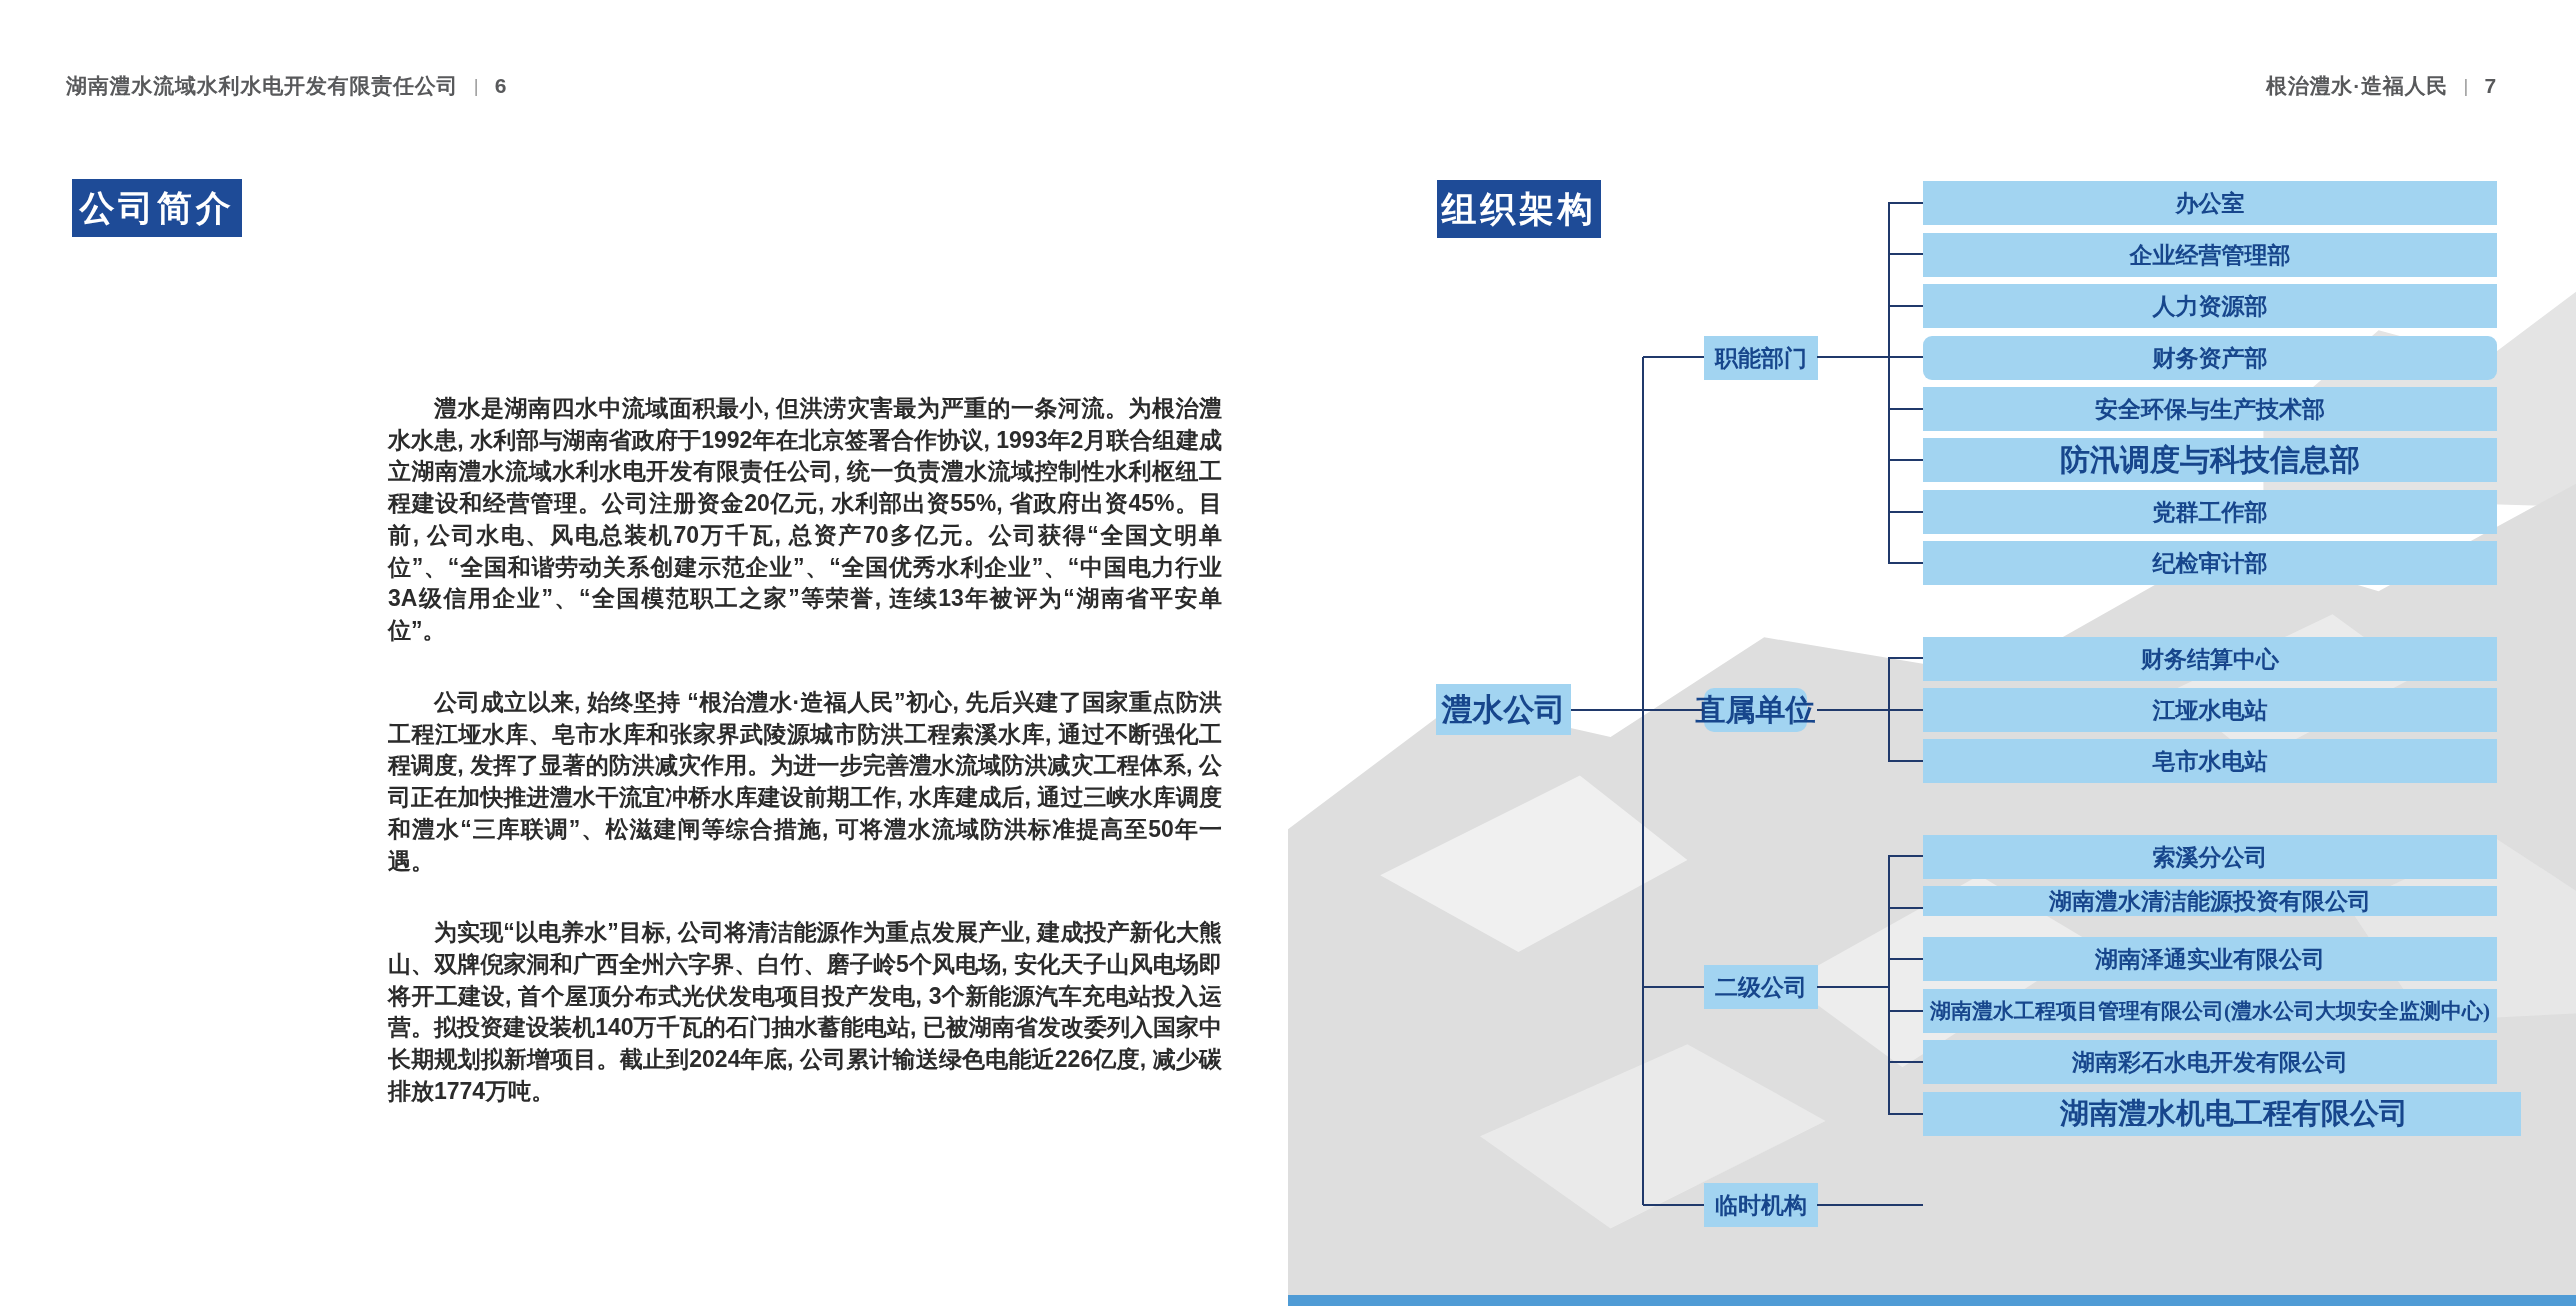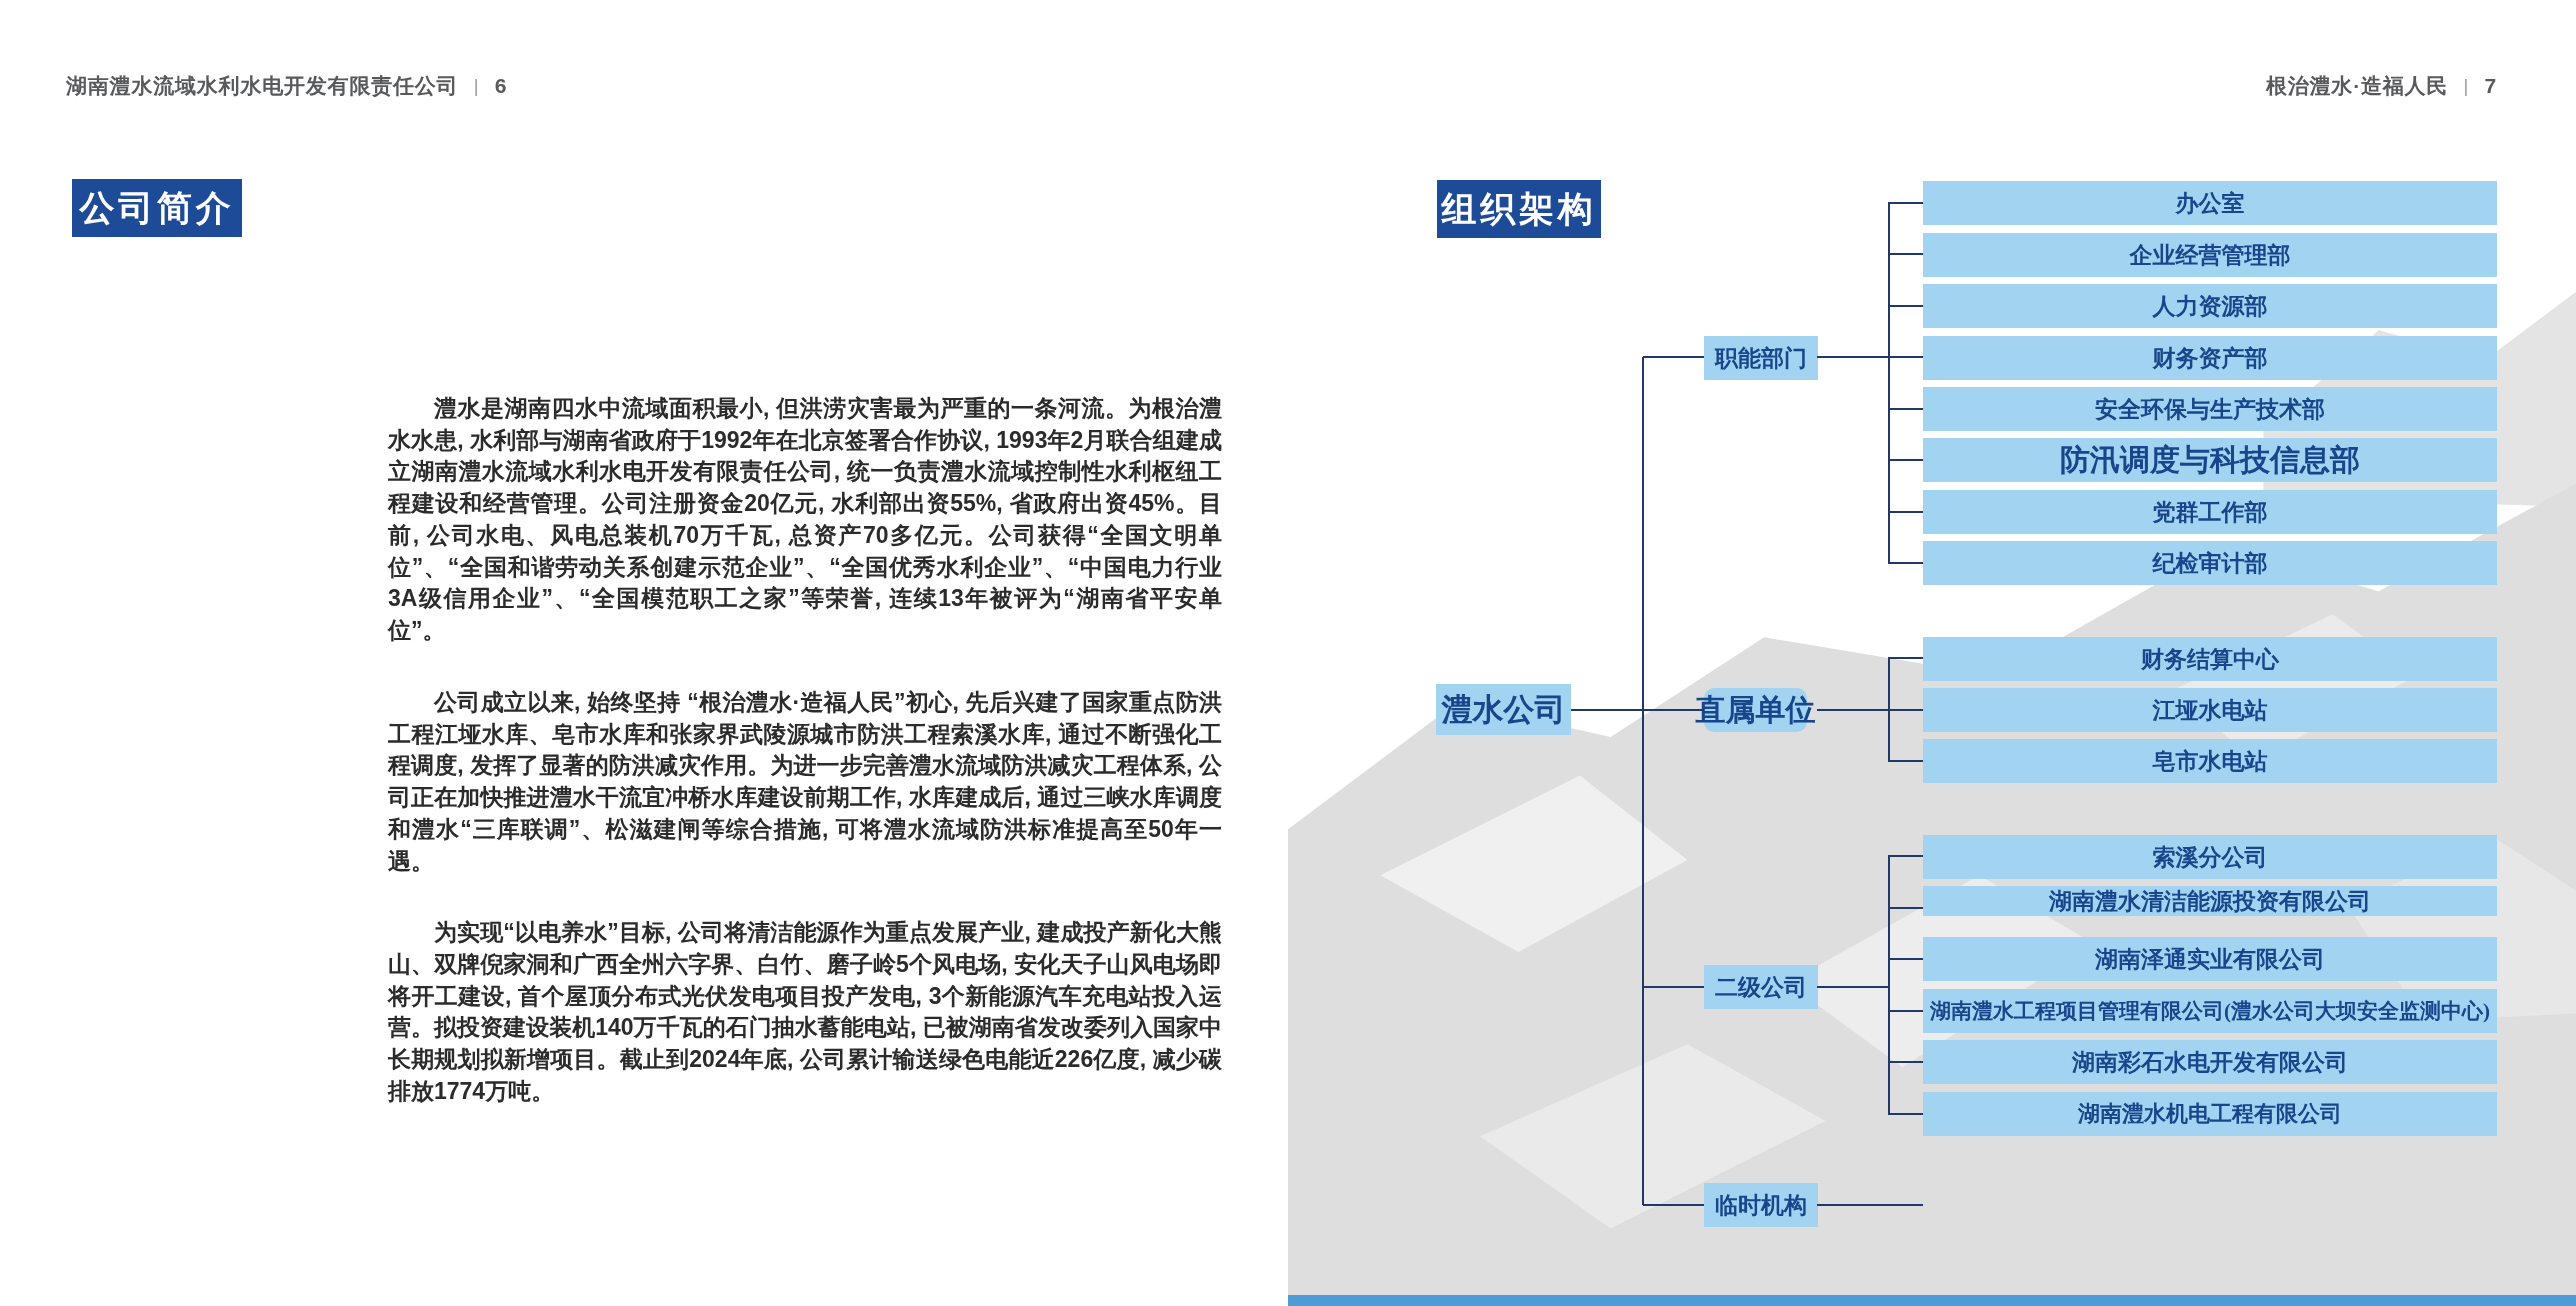--- a/index.html
+++ b/index.html
@@ -82,21 +82,21 @@
       <div class="hline" style="left: 1889px; top: 253px; width: 35px;"></div>
       <div class="hline" style="left: 1889px; top: 305px; width: 35px;"></div>
       <div class="hline" style="left: 1889px; top: 356px; width: 35px;"></div>
       <div class="hline" style="left: 1889px; top: 408px; width: 35px;"></div>
       <div class="hline" style="left: 1889px; top: 459px; width: 35px;"></div>
       <div class="hline" style="left: 1889px; top: 511px; width: 35px;"></div>
       <div class="hline" style="left: 1889px; top: 562px; width: 35px;"></div>
       <div class="org-box" style="left: 1923px; top: 181px; width: 574px; height: 44px; font-size: 23px;">办公室</div>
       <div class="org-box" style="left: 1923px; top: 233px; width: 574px; height: 44px; font-size: 23px;">企业经营管理部</div>
       <div class="org-box" style="left: 1923px; top: 284px; width: 574px; height: 44px; font-size: 23px;">人力资源部</div>
-      <div class="org-box" style="left: 1923px; top: 336px; width: 574px; height: 44px; font-size: 23px;">财务资产部</div>
+      <div class="org-box" style="left: 1923px; top: 336px; width: 574px; height: 44px; font-size: 23px; border-radius: 9px;">财务资产部</div>
       <div class="org-box" style="left: 1923px; top: 387px; width: 574px; height: 44px; font-size: 23px;">安全环保与生产技术部</div>
       <div class="org-box" style="left: 1923px; top: 438px; width: 574px; height: 44px; font-size: 30px;">防汛调度与科技信息部</div>
       <div class="org-box" style="left: 1923px; top: 490px; width: 574px; height: 44px; font-size: 23px;">党群工作部</div>
       <div class="org-box" style="left: 1923px; top: 541px; width: 574px; height: 44px; font-size: 23px;">纪检审计部</div>
       <div class="org-box" style="left: 1704px; top: 688px; width: 103px; height: 44px; font-size: 30px; border-radius: 10px;">直属单位</div>
       <div class="hline" style="left: 1643px; top: 709px; width: 61px;"></div>
       <div class="hline" style="left: 1817px; top: 709px; width: 73px;"></div>
       <div class="vline" style="left: 1888px; top: 657px; height: 105px;"></div>
       <div class="hline" style="left: 1889px; top: 657px; width: 35px;"></div>
       <div class="hline" style="left: 1889px; top: 709px; width: 35px;"></div>
@@ -112,21 +112,21 @@
       <div class="hline" style="left: 1889px; top: 907px; width: 35px;"></div>
       <div class="hline" style="left: 1889px; top: 958px; width: 35px;"></div>
       <div class="hline" style="left: 1889px; top: 1010px; width: 35px;"></div>
       <div class="hline" style="left: 1889px; top: 1061px; width: 35px;"></div>
       <div class="hline" style="left: 1889px; top: 1113px; width: 35px;"></div>
       <div class="org-box" style="left: 1923px; top: 835px; width: 574px; height: 44px; font-size: 23px;">索溪分公司</div>
       <div class="org-box" style="left: 1923px; top: 886px; width: 574px; height: 30px; font-size: 23px;">湖南澧水清洁能源投资有限公司</div>
       <div class="org-box" style="left: 1923px; top: 937px; width: 574px; height: 44px; font-size: 23px;">湖南泽通实业有限公司</div>
       <div class="org-box" style="left: 1923px; top: 989px; width: 574px; height: 44px; font-size: 21px; font-family: Liberation Serif, serif;">湖南澧水工程项目管理有限公司(澧水公司大坝安全监测中心)</div>
       <div class="org-box" style="left: 1923px; top: 1040px; width: 574px; height: 44px; font-size: 23px;">湖南彩石水电开发有限公司</div>
-      <div class="org-box" style="left: 1923px; top: 1092px; width: 574px; height: 44px; font-size: 22px;">湖南澧水机电工程有限公司</div>
+      <div class="org-box" style="left: 1923px; top: 1092px; width: 574px; height: 44px; font-size: 29px; padding-left: 24px;">湖南澧水机电工程有限公司</div>
       <div class="org-box" style="left: 1704px; top: 1183px; width: 114px; height: 44px; font-size: 23px;">临时机构</div>
       <div class="hline" style="left: 1643px; top: 1204px; width: 61px;"></div>
       <div class="hline" style="left: 1817px; top: 1204px; width: 106px;"></div>
     </div>
 
   <div class="bottom-bar"></div>
 </div>
 
 
 </body></html>

